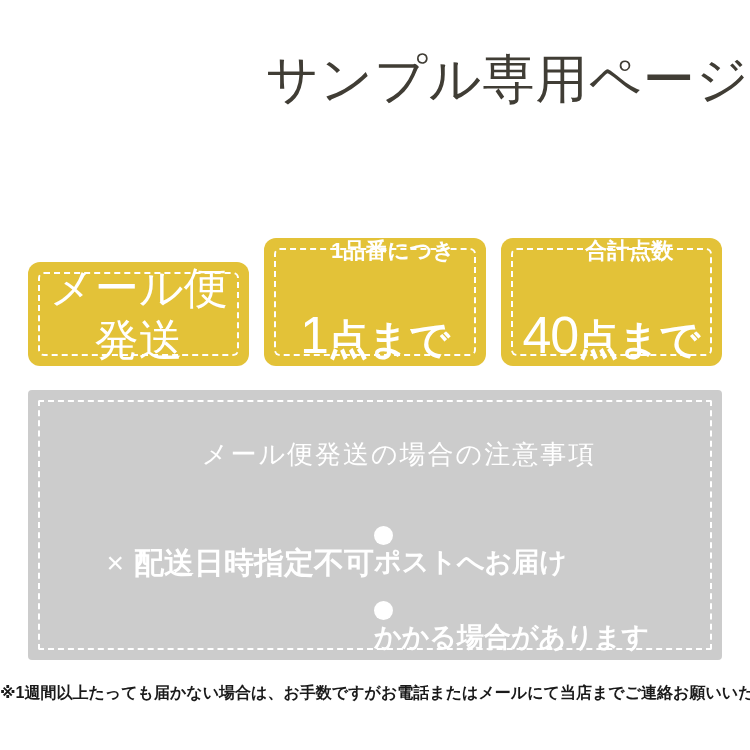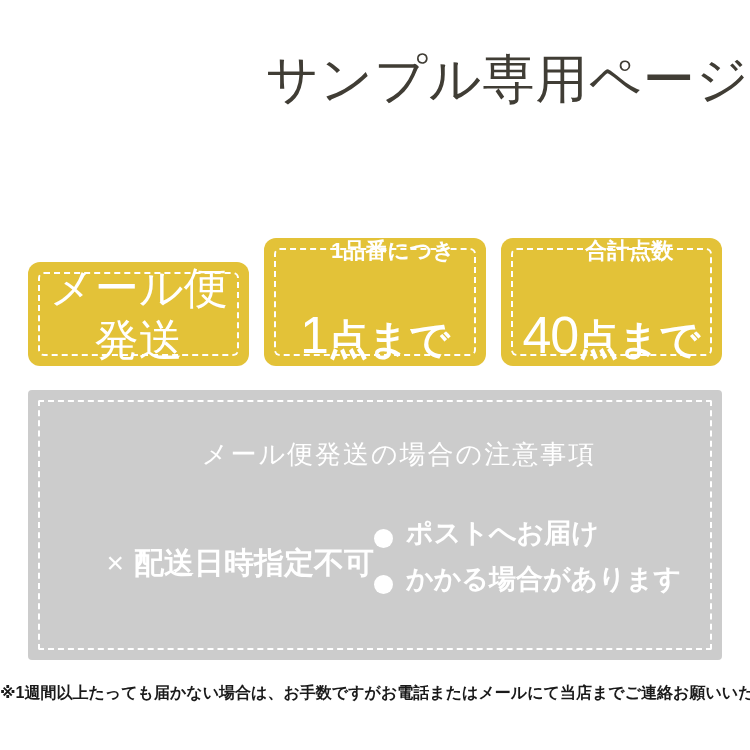--- a/index.html
+++ b/index.html
@@ -165,22 +165,23 @@
   }
   .notes-left .xmark { font-weight:400; margin-right:10px; }
 
   .notes-right {
     width:348px;
     color:#ffffff;
   }
 
   .note-item {
     display:flex;
-    align-items:center;
+    align-items:flex-start;
     margin-bottom:12px;
+    flex-direction:column;
   }
   .note-item:last-child { margin-bottom:0; }
 
   .note-bullet {
     flex:0 0 auto;
     width:19px; height:19px;
     border-radius:50%;
     background:#ffffff;
     margin-right:13px;
     margin-top:10px;

